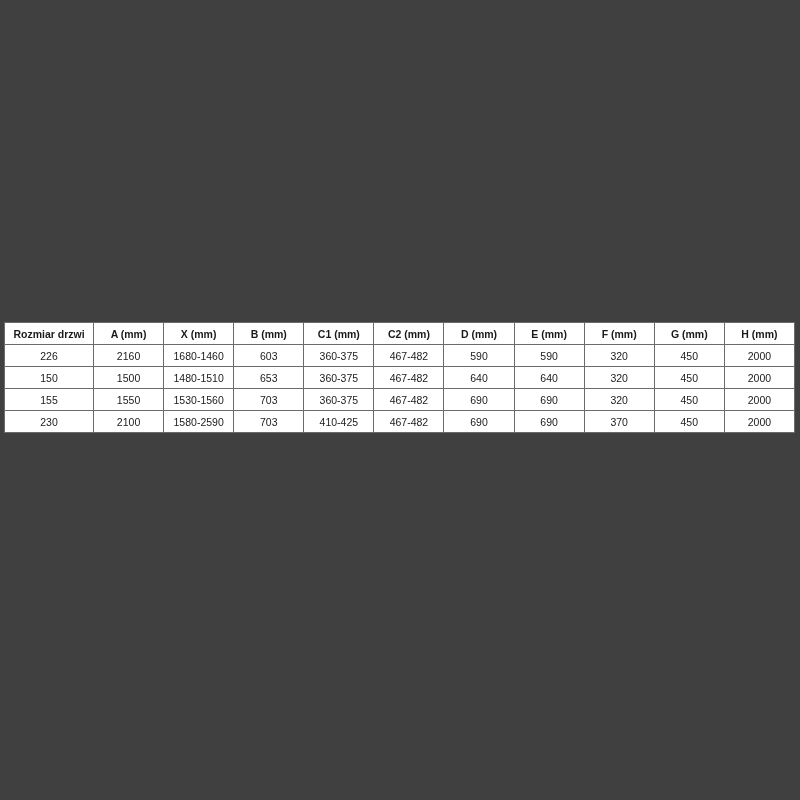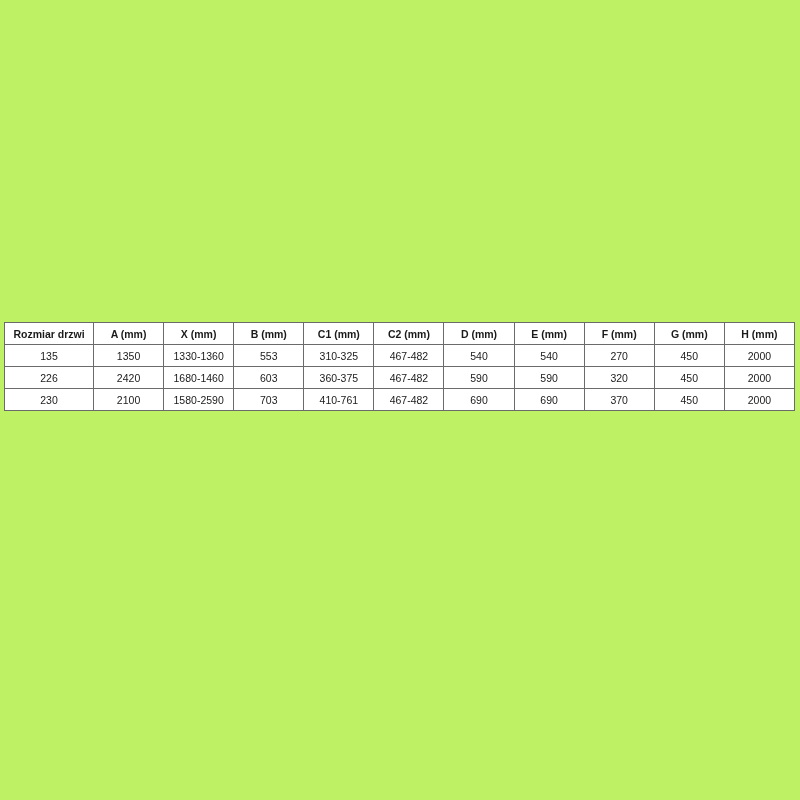--- a/index.html
+++ b/index.html
@@ -11,21 +11,21 @@
     height: 800px;
     background: #ffffff;
     font-family: "Liberation Sans", sans-serif;
     position: relative;
     overflow: hidden;
   }
   .page {
     width: 800px;
     height: 800px;
     position: relative;
-    background: #bef264;
+    background: #404040;
   }
   table.spec-table {
     position: absolute;
     left: 4px;
     top: 322px;
     width: 791px;
     border-collapse: collapse;
     table-layout: fixed;
     background: #ffffff;
   }
@@ -76,51 +76,64 @@
           <th>C2 (mm)</th>
           <th>D (mm)</th>
           <th>E (mm)</th>
           <th>F (mm)</th>
           <th>G (mm)</th>
           <th>H (mm)</th>
         </tr>
       </thead>
       <tbody>
         <tr>
-          <td>135</td>
-          <td>1350</td>
-          <td>1330-1360</td>
-          <td>553</td>
-          <td>310-325</td>
-          <td>467-482</td>
-          <td>540</td>
-          <td>540</td>
-          <td>270</td>
-          <td>450</td>
-          <td>2000</td>
-        </tr>
-        <tr>
           <td>226</td>
-          <td>2420</td>
+          <td>2160</td>
           <td>1680-1460</td>
           <td>603</td>
           <td>360-375</td>
           <td>467-482</td>
           <td>590</td>
           <td>590</td>
           <td>320</td>
           <td>450</td>
           <td>2000</td>
         </tr>
         <tr>
+          <td>150</td>
+          <td>1500</td>
+          <td>1480-1510</td>
+          <td>653</td>
+          <td>360-375</td>
+          <td>467-482</td>
+          <td>640</td>
+          <td>640</td>
+          <td>320</td>
+          <td>450</td>
+          <td>2000</td>
+        </tr>
+        <tr>
+          <td>155</td>
+          <td>1550</td>
+          <td>1530-1560</td>
+          <td>703</td>
+          <td>360-375</td>
+          <td>467-482</td>
+          <td>690</td>
+          <td>690</td>
+          <td>320</td>
+          <td>450</td>
+          <td>2000</td>
+        </tr>
+        <tr>
           <td>230</td>
           <td>2100</td>
           <td>1580-2590</td>
           <td>703</td>
-          <td>410-761</td>
+          <td>410-425</td>
           <td>467-482</td>
           <td>690</td>
           <td>690</td>
           <td>370</td>
           <td>450</td>
           <td>2000</td>
         </tr>
       </tbody>
     </table>
 </div>

